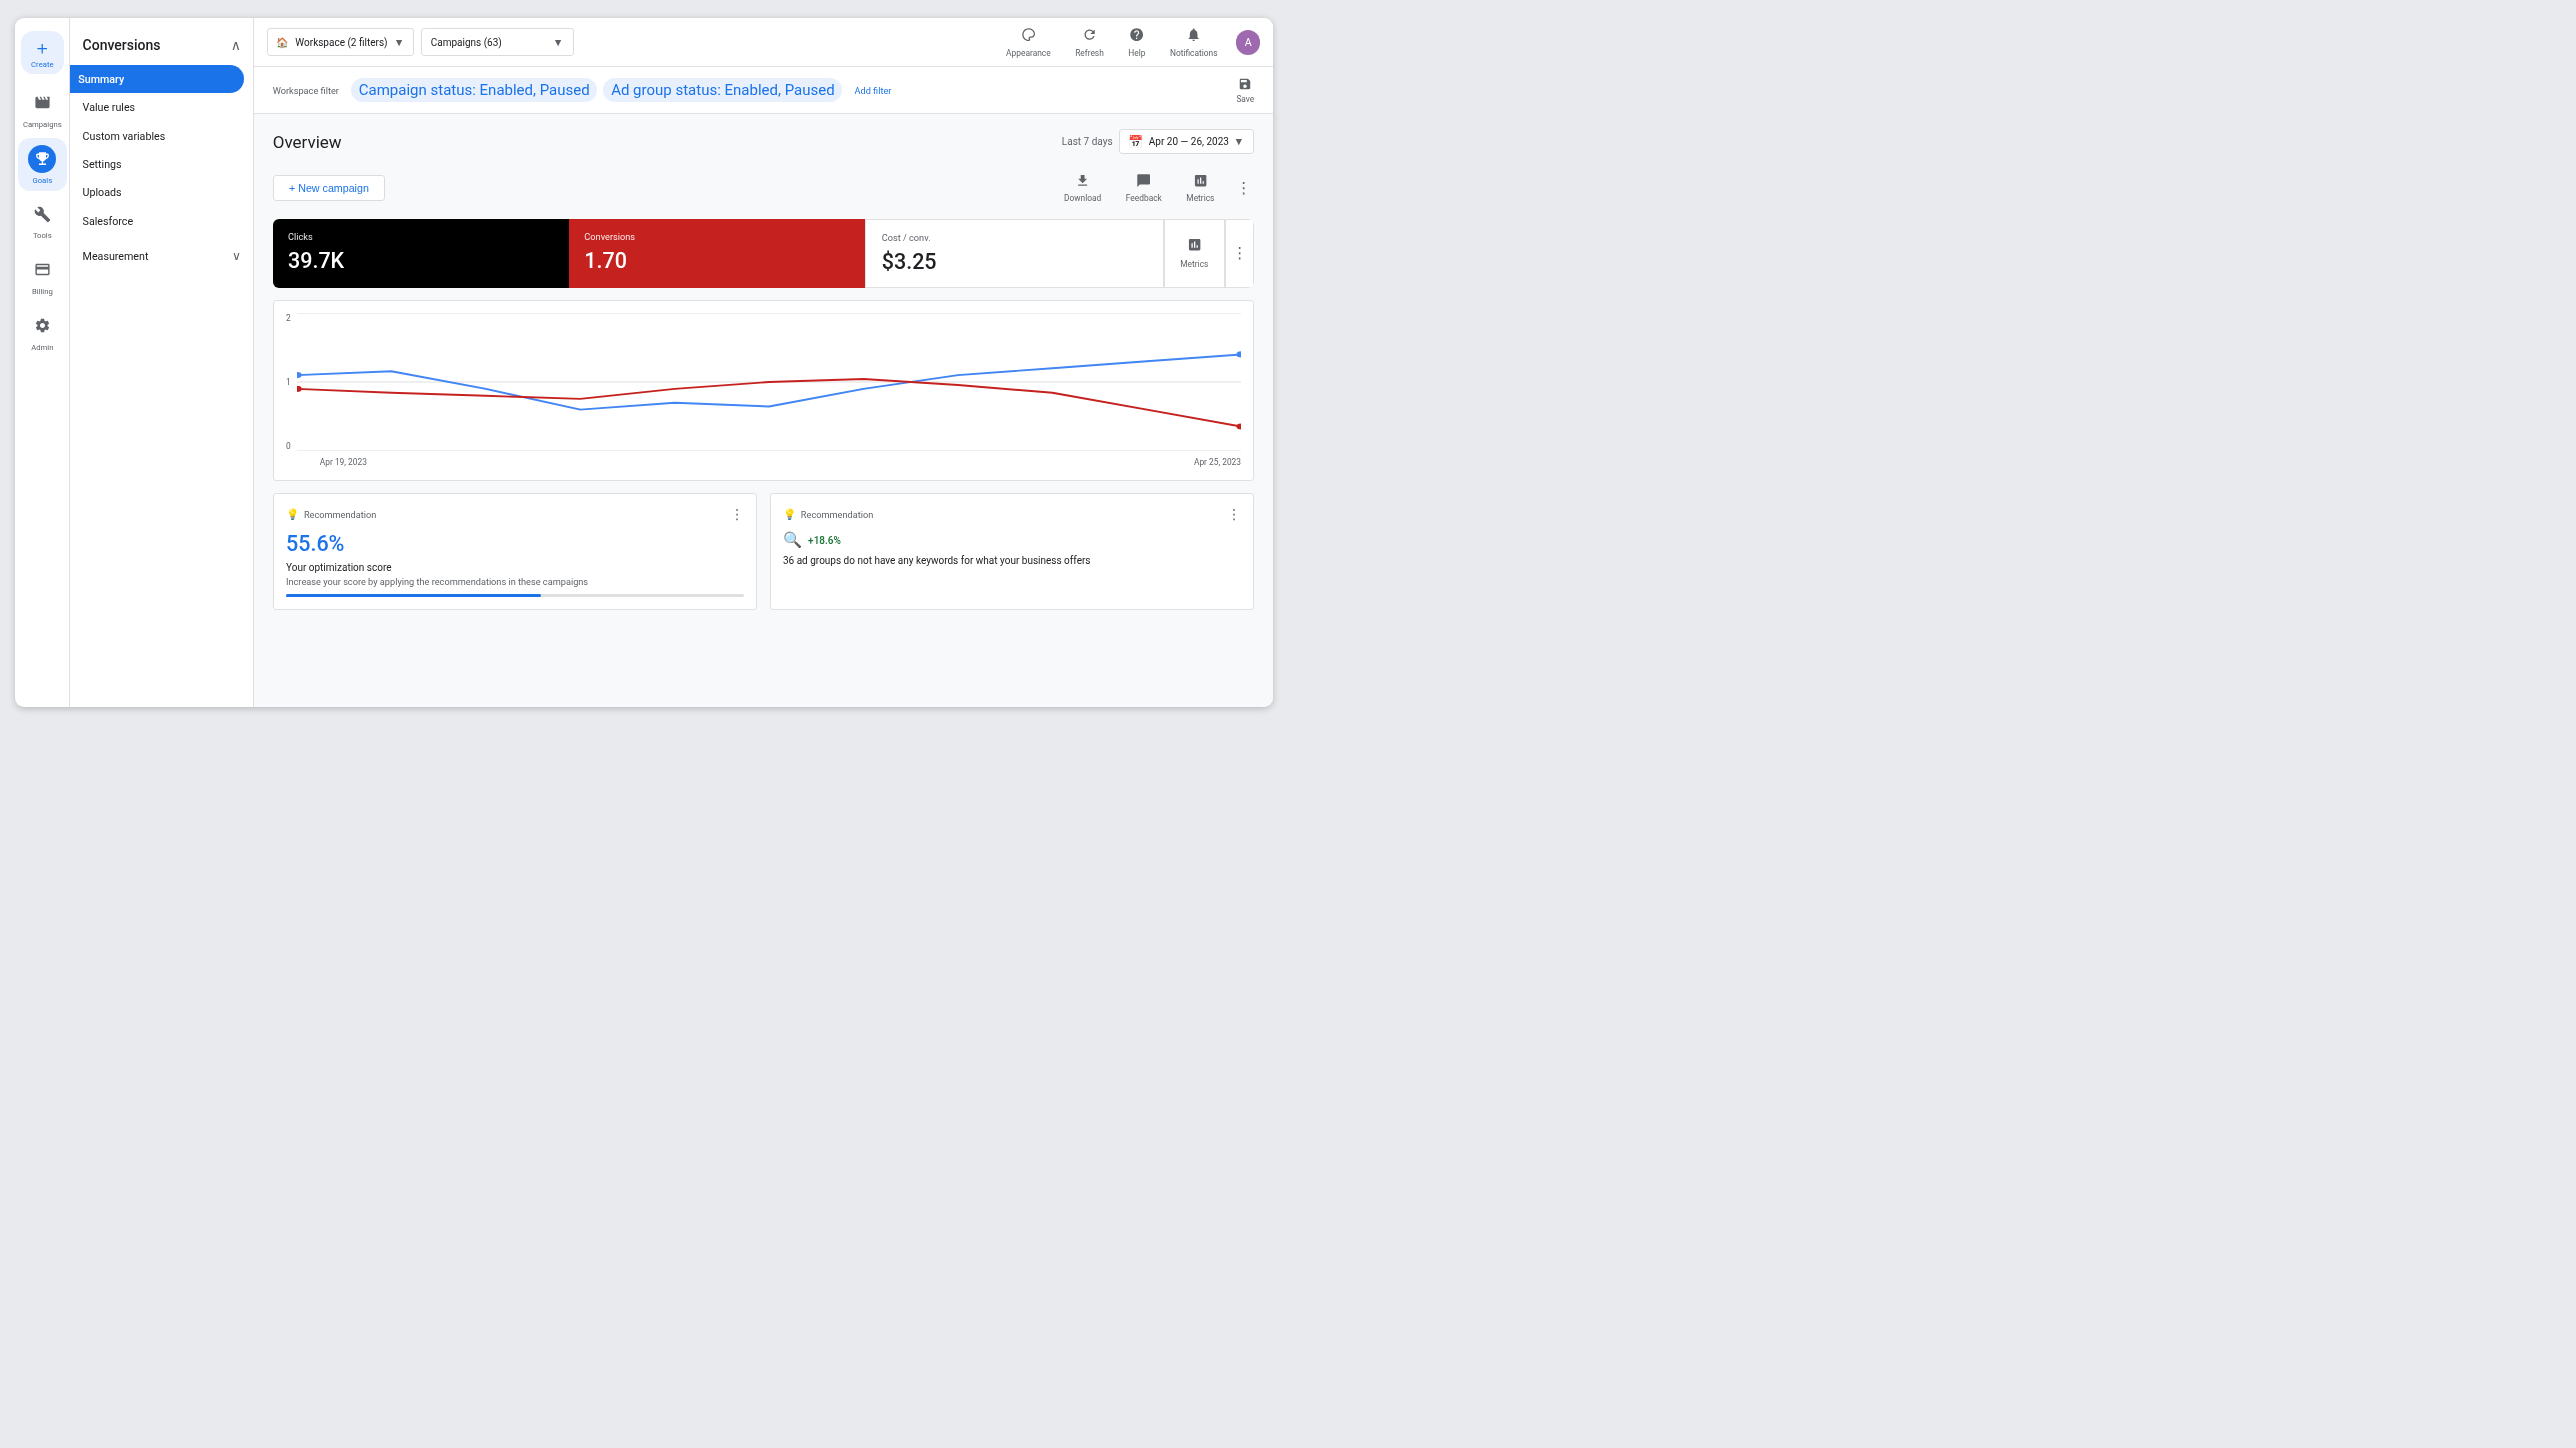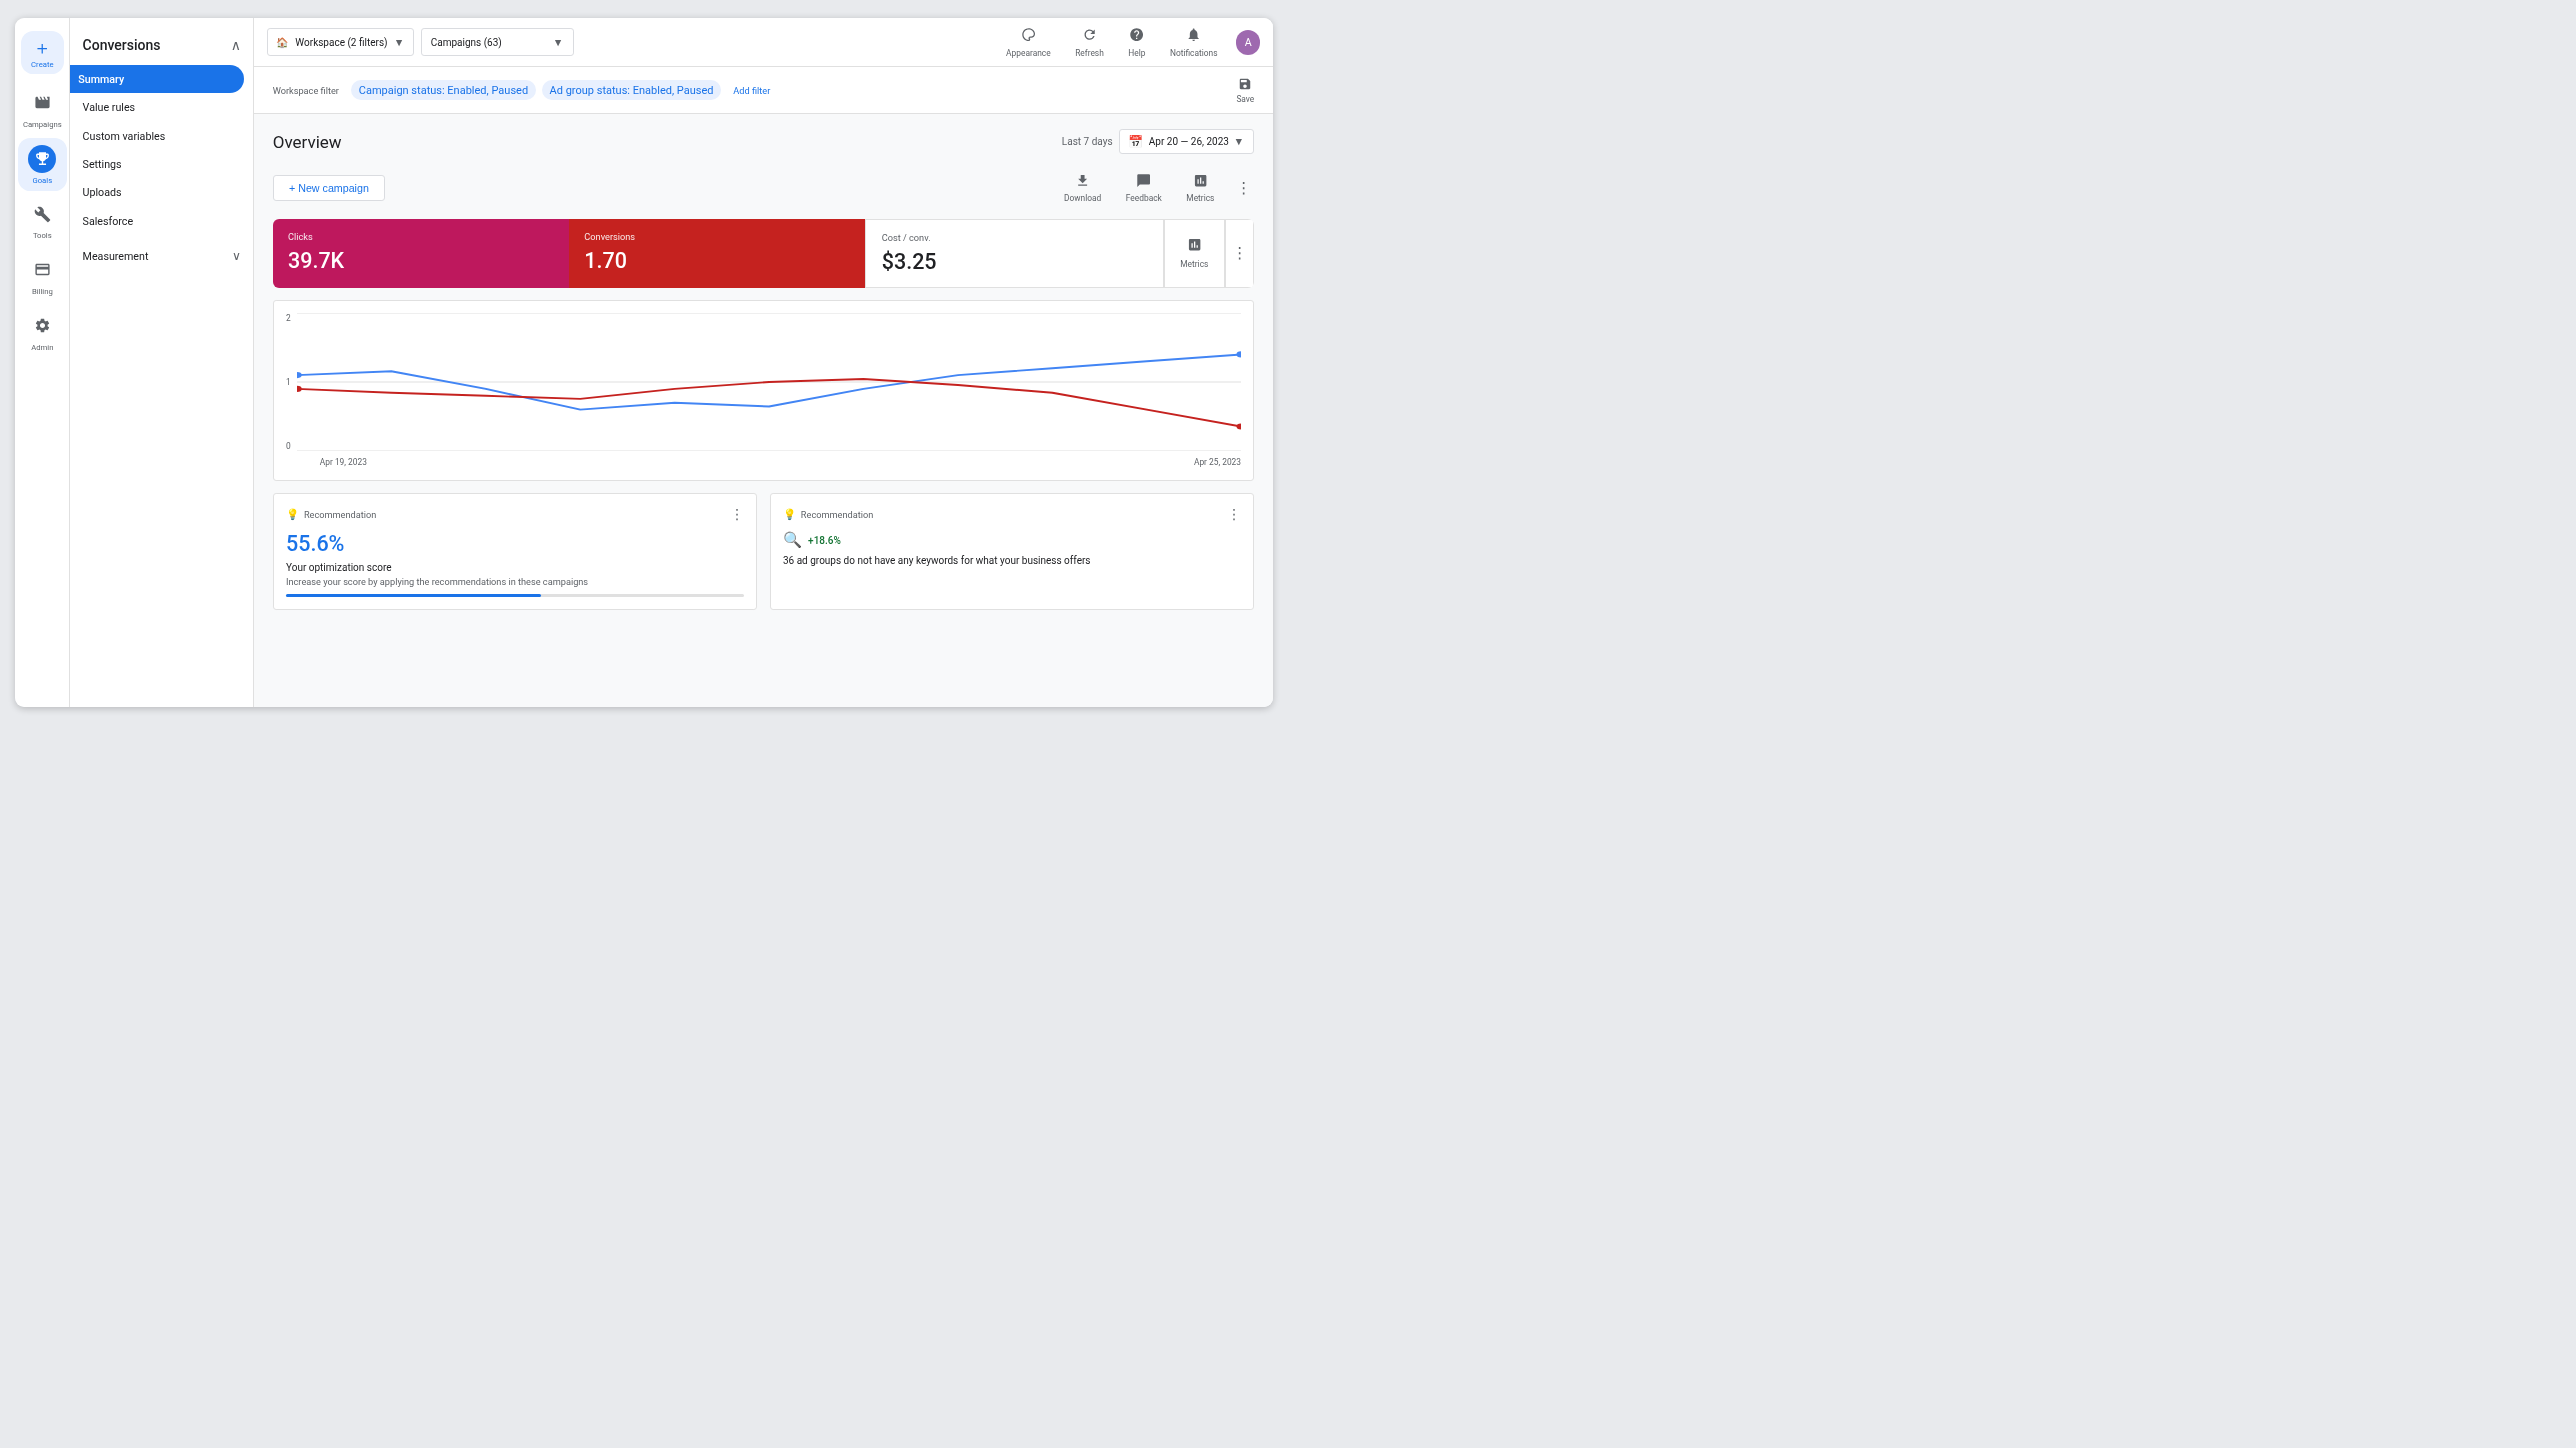--- a/index.html
+++ b/index.html
@@ -222,21 +222,21 @@
       padding: 3.1px 6.1px;
       cursor: pointer;
     }
 
     .filter-tag {
       display: flex;
       align-items: center;
       padding: 3.1px 7.7px;
       background: #e8f0fe;
       border-radius: 12.3px;
-      font-size: 11px;
+      font-size: 15px;
       color: #1a73e8;
       cursor: pointer;
     }
 
     .add-filter-btn {
       font-size: 9.2px;
       color: #1a73e8;
       cursor: pointer;
       padding: 3.1px 6.1px;
     }
@@ -680,21 +680,21 @@
                 <path d="M19 3H5c-1.1 0-2 .9-2 2v14c0 1.1.9 2 2 2h14c1.1 0 2-.9 2-2V5c0-1.1-.9-2-2-2zM9 17H7v-7h2v7zm4 0h-2V7h2v10zm4 0h-2v-4h2v4z"></path>
               </svg>
             </span>
             <span class="label">Metrics</span>
           </div>
           <span class="more-vert">⋮</span>
         </div>
       </div>
 
       <div class="stats-row">
-        <div class="stat-card" style="background:#be185d;">
+        <div class="stat-card" style="background:#000000;">
           <div class="stat-label">Clicks</div>
           <div class="stat-value">39.7K</div>
         </div>
         <div class="stat-card red">
           <div class="stat-label">Conversions</div>
           <div class="stat-value">1.70</div>
         </div>
         <div class="stat-card white">
           <div class="stat-label">Cost / conv.</div>
           <div class="stat-value">$3.25</div>

